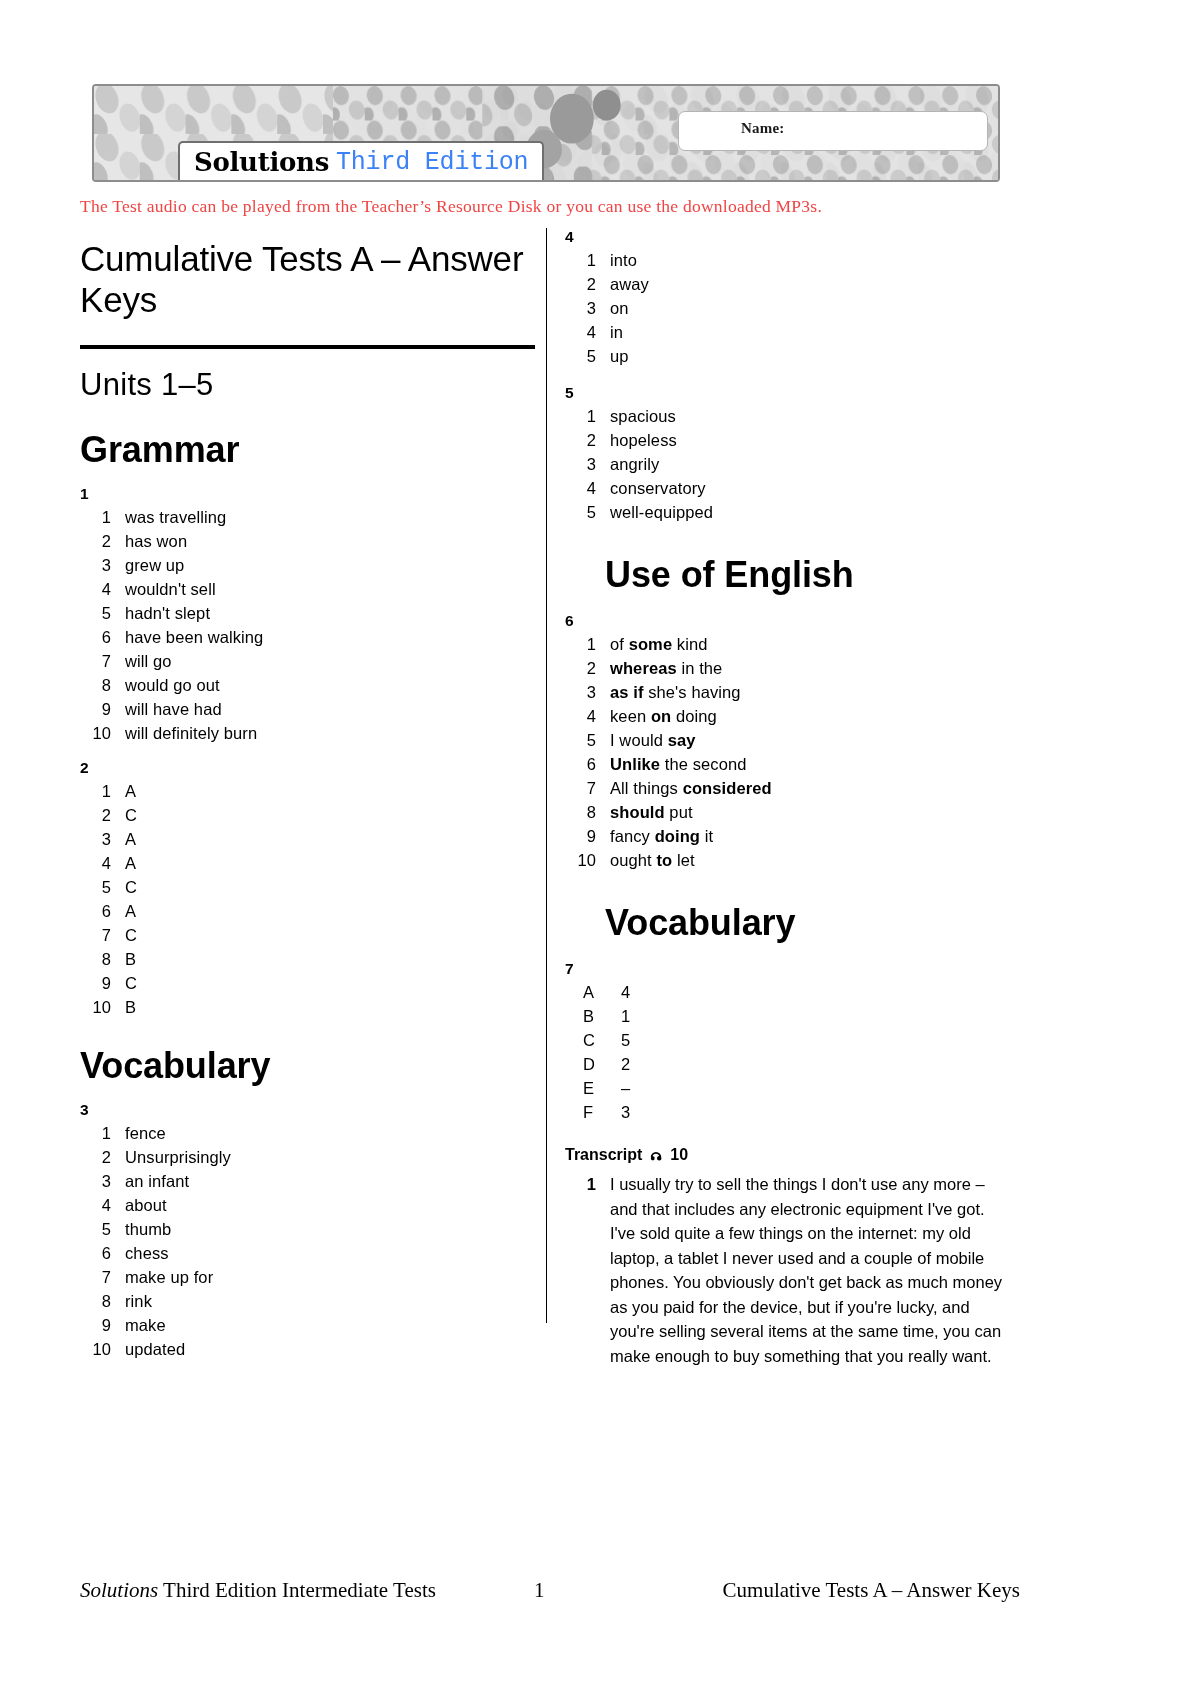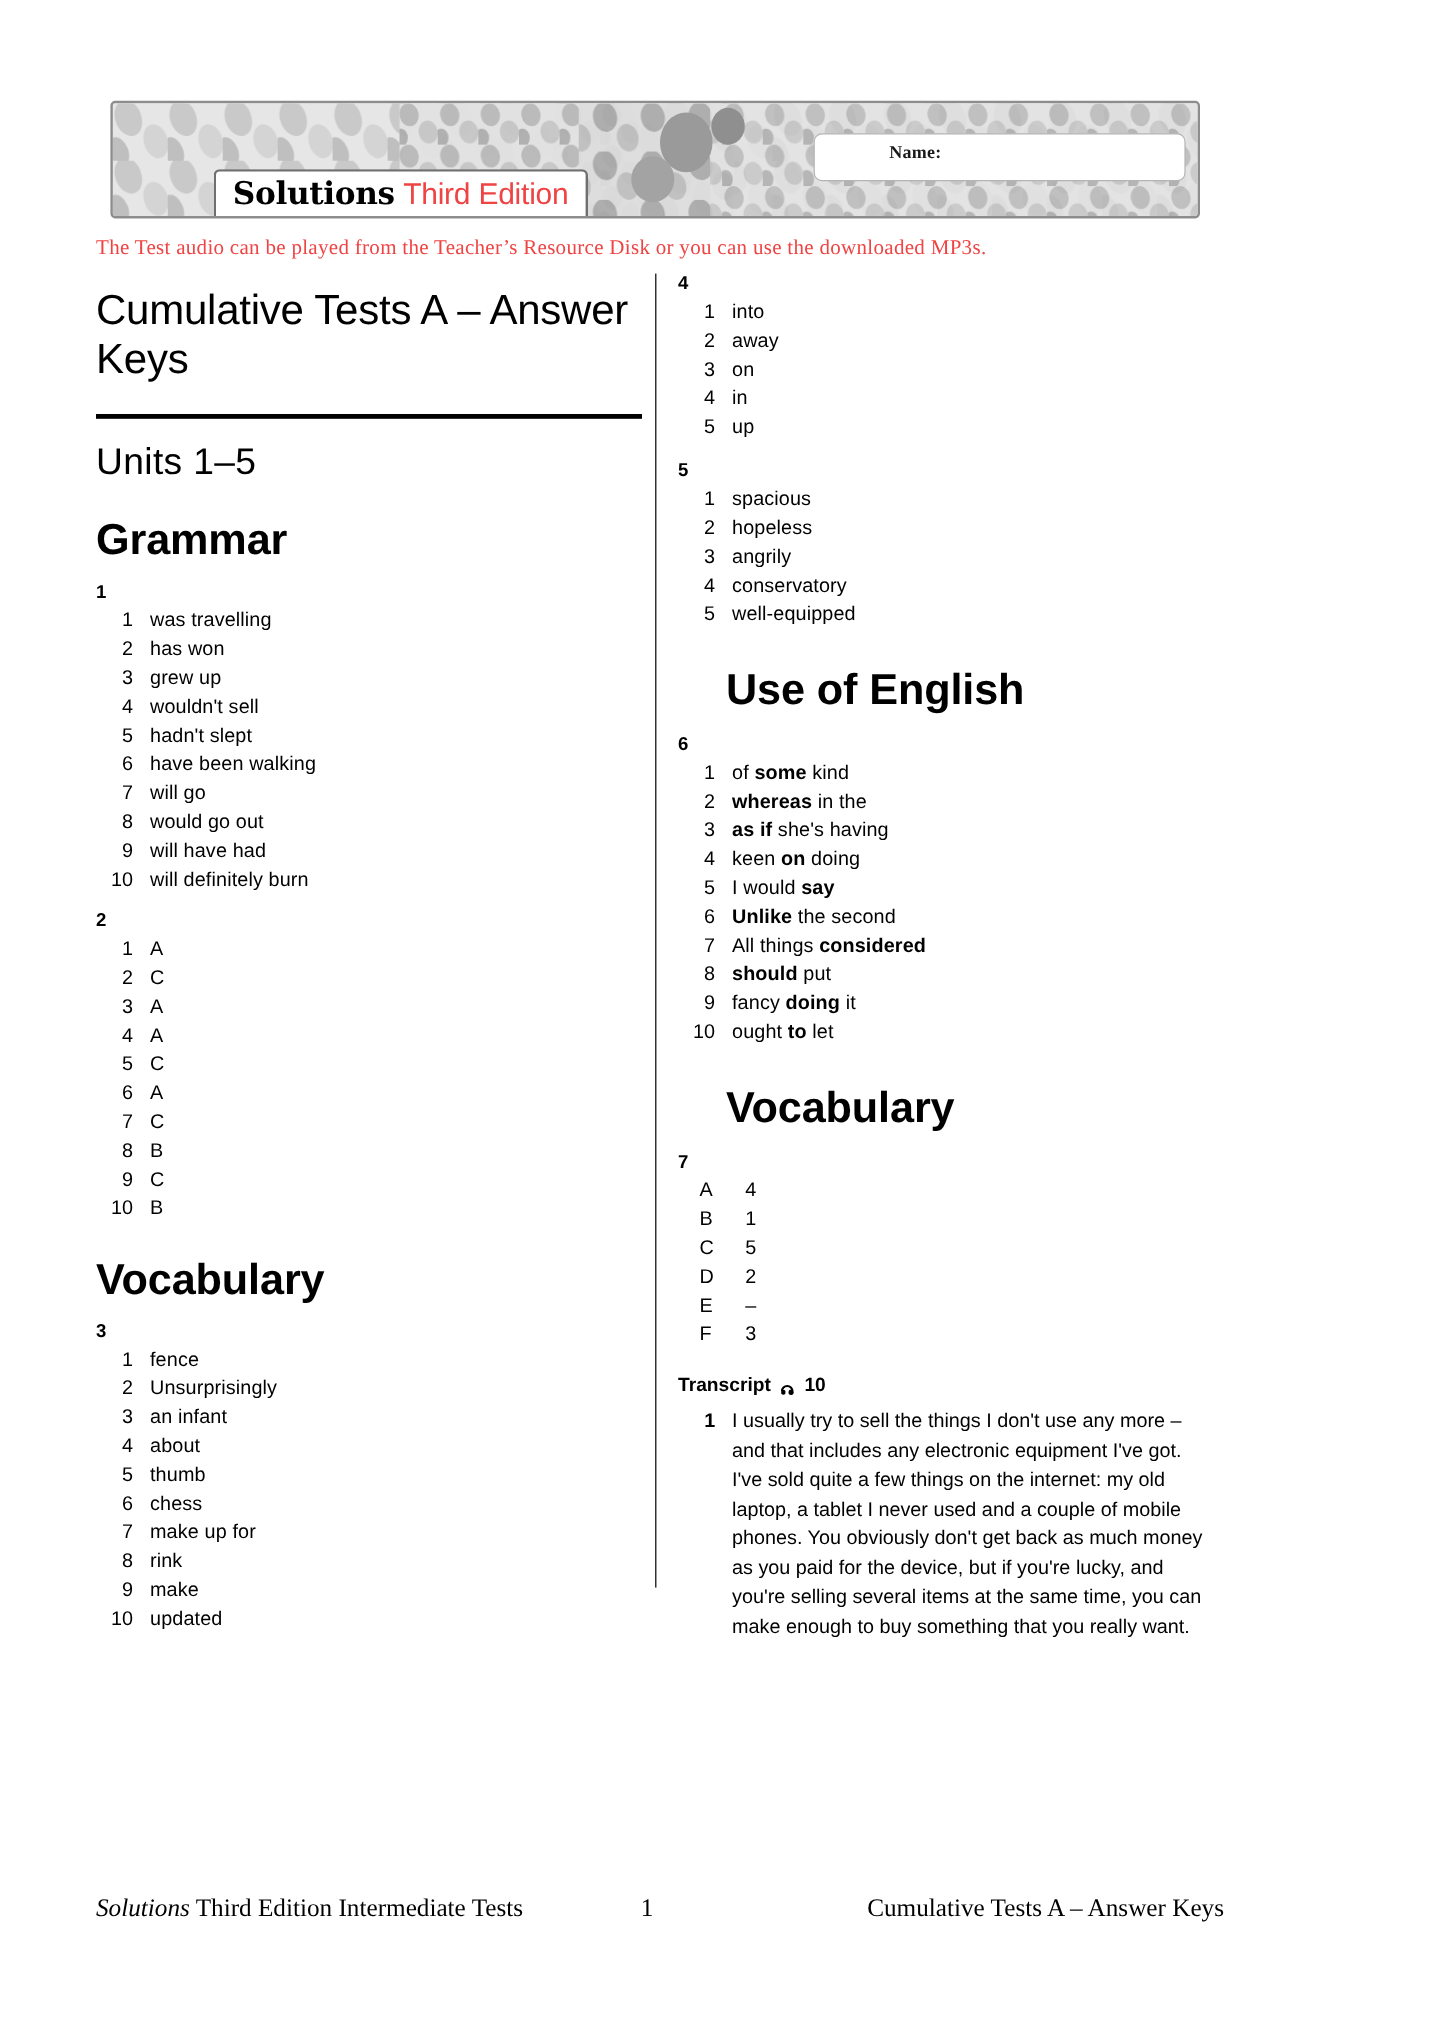--- a/index.html
+++ b/index.html
@@ -80,26 +80,26 @@
     box-sizing: border-box;
   }
   .logo-solutions {
     font-family: "DejaVu Serif", serif;
     font-weight: bold;
     font-size: 26px;
     letter-spacing: -0.3px;
     color: #000;
   }
   .logo-third {
-    font-family: Liberation Sans, sans-serif;
+    font-family: Liberation Mono, monospace;
     font-weight: normal;
     font-size: 25px;
     margin-left: 7px;
     letter-spacing: -0.2px;
-    color: #ef4444;
+    color: #3b82f6;
   }
 
   
   .intro {
     position: absolute;
     left: 80px;
     top: 196px;
     width: 950px;
     font-family: "Liberation Serif", serif;
     font-size: 17.5px;
@@ -198,21 +198,21 @@
   ol.answers.letters li .val {
     padding-left: 8px;
   }
 
   
   .transcript-head {
     margin-top: 22px;
     font-weight: bold;
     font-size: 16px;
     display: flex;
-    align-items: flex-end;
+    align-items: center;
     gap: 7px;
   }
   .audio-icon {
     display: inline-block;
     width: 14px;
     height: 14px;
     position: relative;
     top: 1px;
   }
   .transcript-body {

